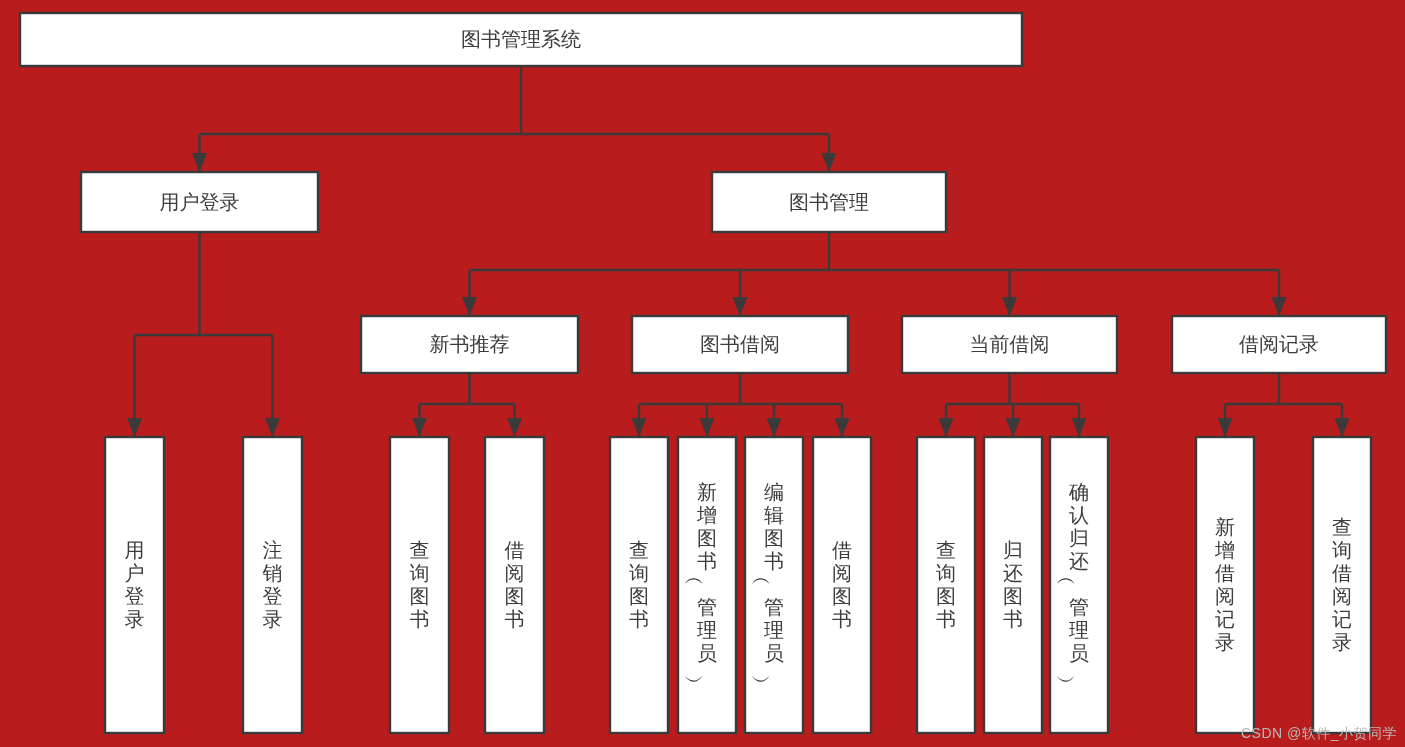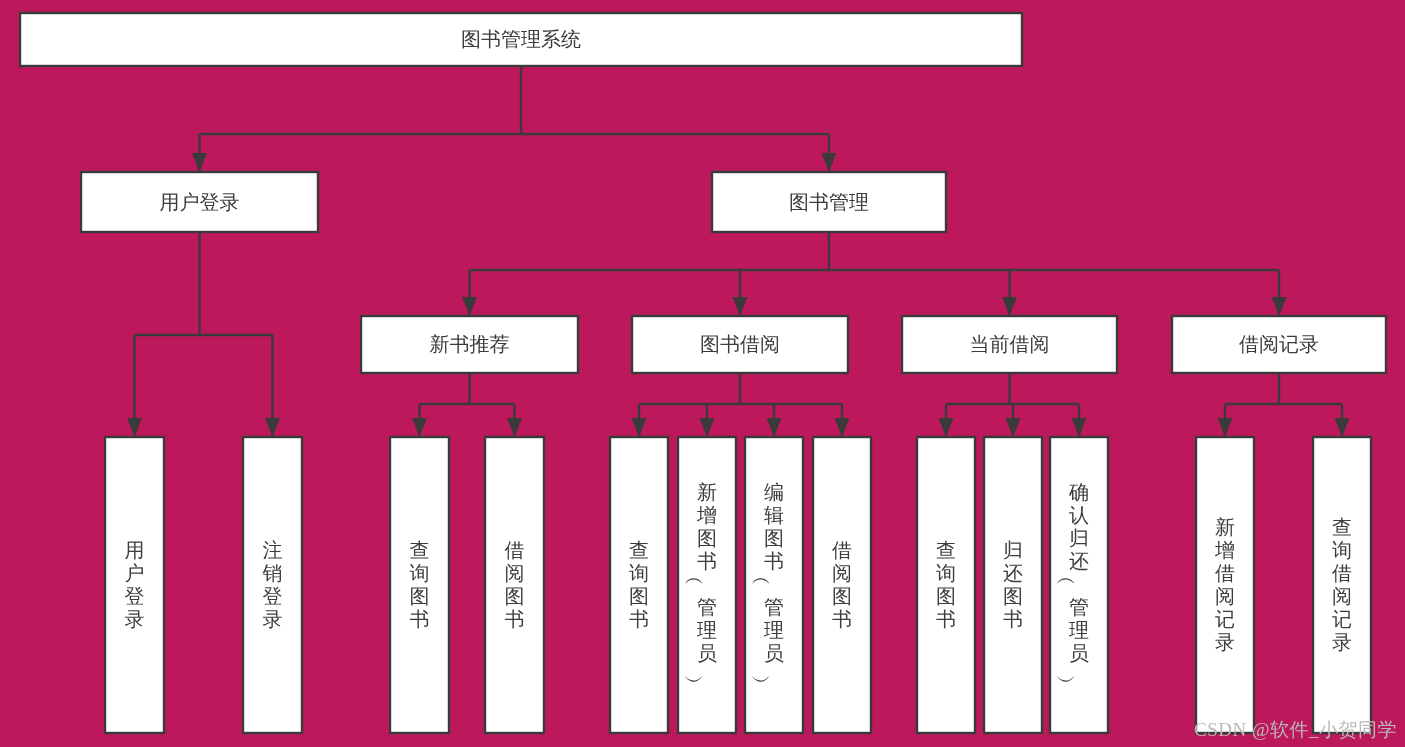--- a/index.html
+++ b/index.html
@@ -11,21 +11,21 @@
   body {
     width: 1405px;
     height: 747px;
     overflow: hidden;
     font-family: "DejaVu Sans", "Liberation Sans", sans-serif;
   }
   #diagram-root {
     position: relative;
     width: 1405px;
     height: 747px;
-    background: #be185d;
+    background: #b91c1c;
   }
   svg#flowchart {
     position: absolute;
     top: 0;
     left: 0;
     width: 1405px;
     height: 747px;
     display: block;
   }
   .node-box {
@@ -53,22 +53,22 @@
   .node-label-v {
     fill: #3c3c3c;
     font-family: "DejaVu Sans", "Liberation Sans", sans-serif;
     font-size: 20px;
     text-anchor: middle;
   }
   .watermark {
     position: absolute;
     right: 8px;
     bottom: 4px;
-    font-family: Liberation Serif, serif;
-    font-size: 19px;
+    font-family: Liberation Sans, sans-serif;
+    font-size: 14px;
     color: #b9b9b9;
     letter-spacing: 0.5px;
     white-space: nowrap;
     user-select: none;
   }
 </style>
 </head>
 <body>
 
 <div id="diagram-root">

